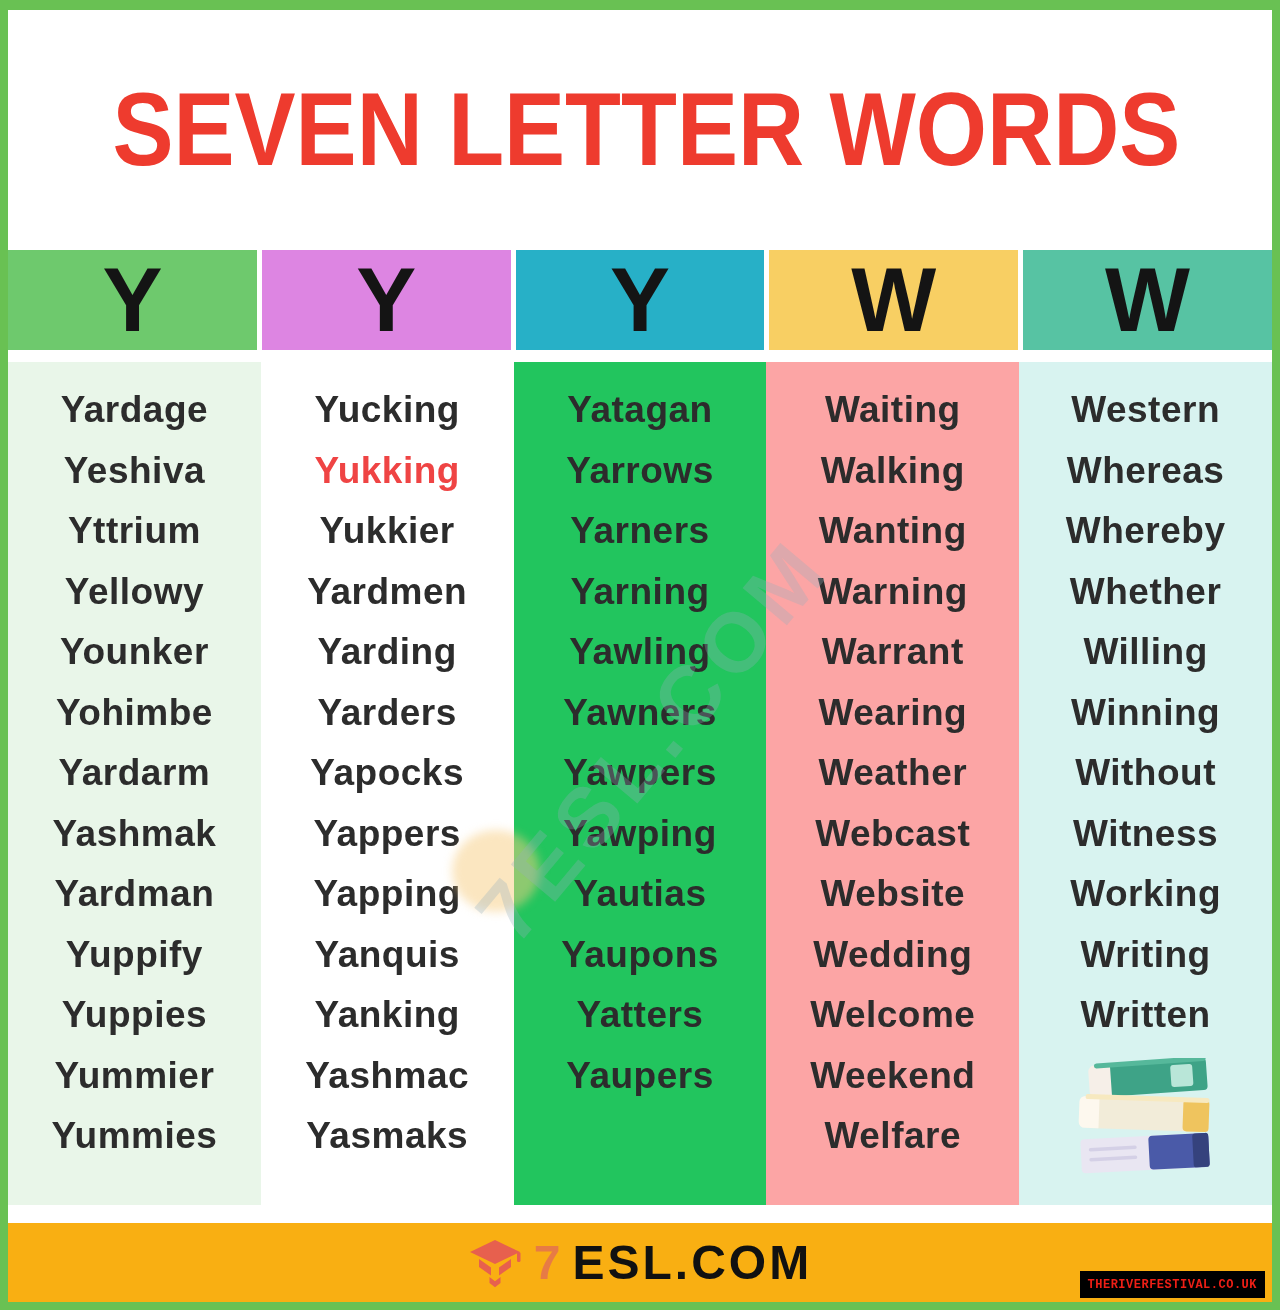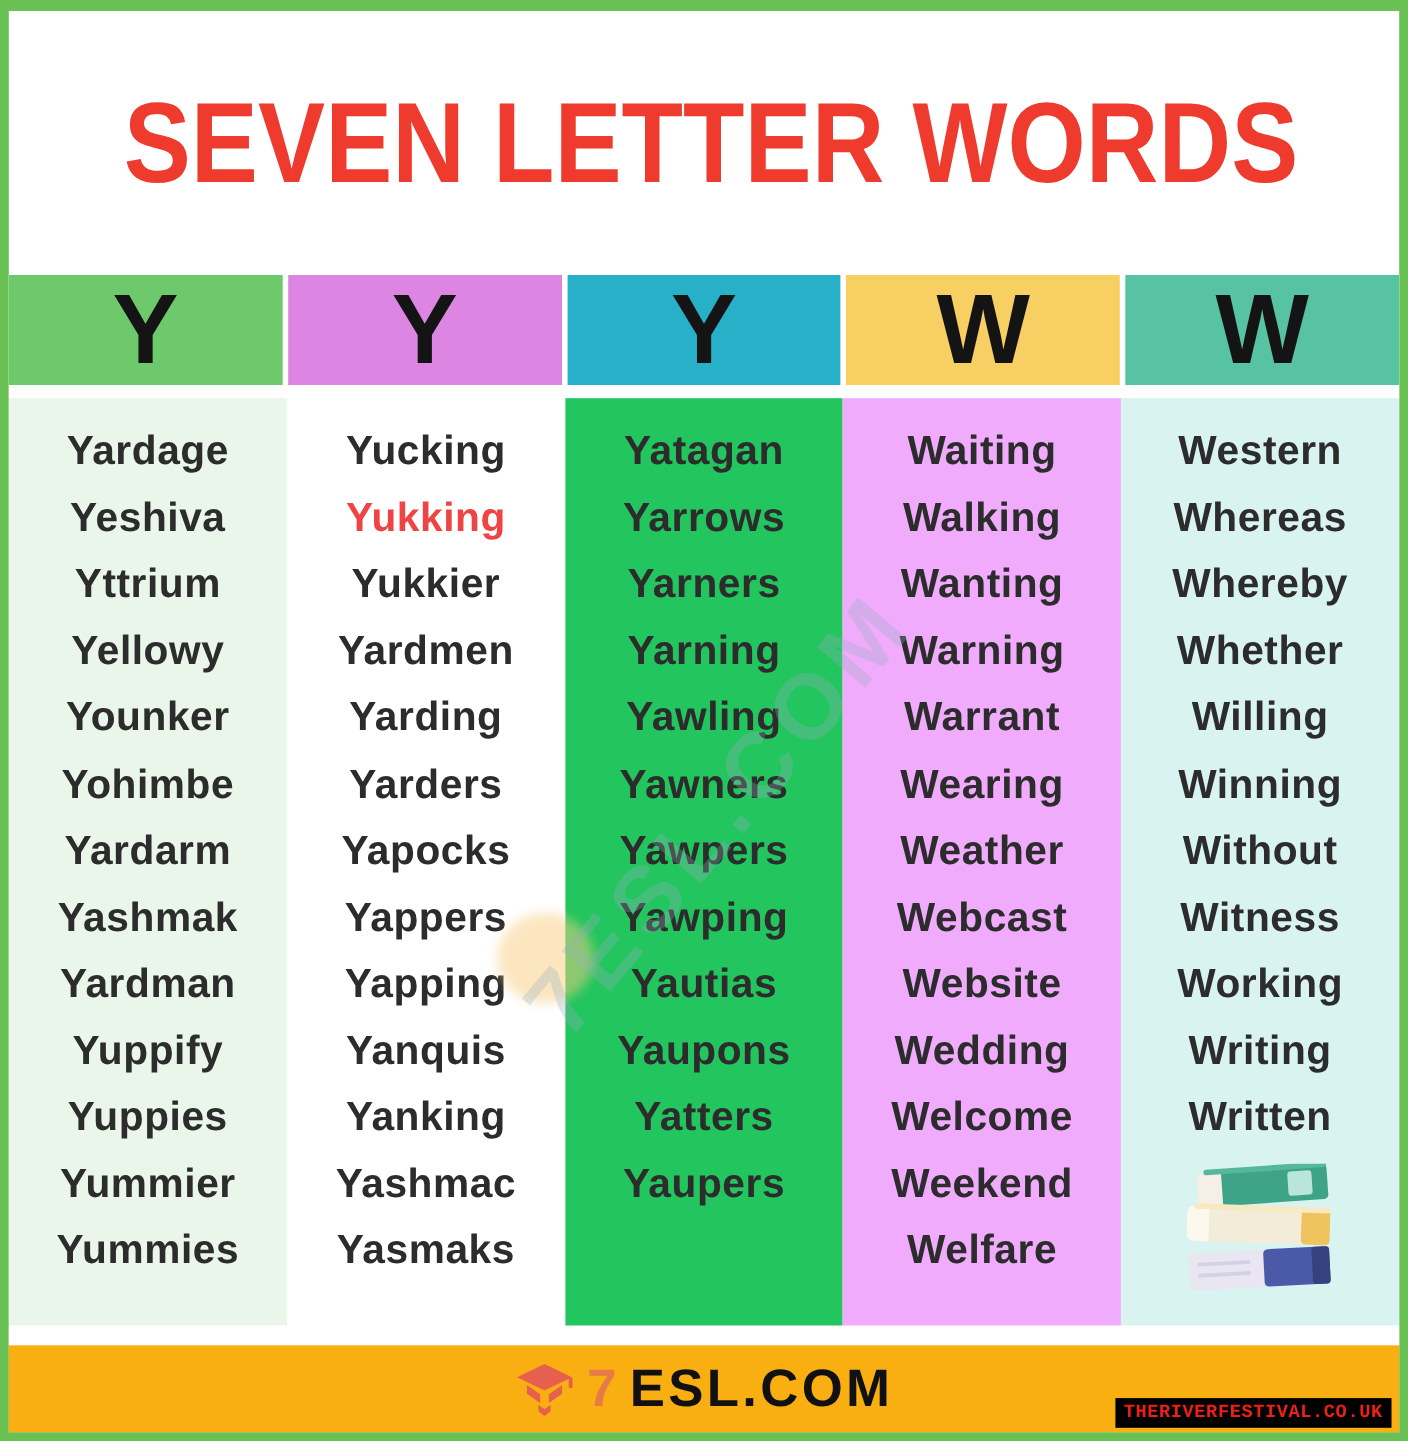--- a/index.html
+++ b/index.html
@@ -104,21 +104,21 @@
     letter-spacing:3px;line-height:1;
   }
   .attribution{
     position:absolute;
     right:7px;bottom:4px;
     height:27px;
     padding:0 8px;
     background:#000000;
     display:flex;align-items:center;
     font-family:"Liberation Mono", monospace;
-    font-size:17px;font-weight:700;
+    font-size:12px;font-weight:700;
     letter-spacing:0.5px;
     color:#ee1f16;
     white-space:nowrap;
   }
 </style>
 </head>
 <body>
 
 <div class="page" style="background: rgb(105, 193, 83);">
   <div class="inner">
@@ -176,21 +176,21 @@
           <div class="word" style="color: rgb(44, 44, 44);">Yarning</div>
           <div class="word" style="color: rgb(44, 44, 44);">Yawling</div>
           <div class="word" style="color: rgb(44, 44, 44);">Yawners</div>
           <div class="word" style="color: rgb(44, 44, 44);">Yawpers</div>
           <div class="word" style="color: rgb(44, 44, 44);">Yawping</div>
           <div class="word" style="color: rgb(44, 44, 44);">Yautias</div>
           <div class="word" style="color: rgb(44, 44, 44);">Yaupons</div>
           <div class="word" style="color: rgb(44, 44, 44);">Yatters</div>
           <div class="word" style="color: rgb(44, 44, 44);">Yaupers</div>
         </div>
-        <div class="body-col" style="background: #f0abfc;">
+        <div class="body-col" style="background: #fca5a5;">
           <div class="word" style="color: rgb(44, 44, 44);">Waiting</div>
           <div class="word" style="color: rgb(44, 44, 44);">Walking</div>
           <div class="word" style="color: rgb(44, 44, 44);">Wanting</div>
           <div class="word" style="color: rgb(44, 44, 44);">Warning</div>
           <div class="word" style="color: rgb(44, 44, 44);">Warrant</div>
           <div class="word" style="color: rgb(44, 44, 44);">Wearing</div>
           <div class="word" style="color: rgb(44, 44, 44);">Weather</div>
           <div class="word" style="color: rgb(44, 44, 44);">Webcast</div>
           <div class="word" style="color: rgb(44, 44, 44);">Website</div>
           <div class="word" style="color: rgb(44, 44, 44);">Wedding</div>

